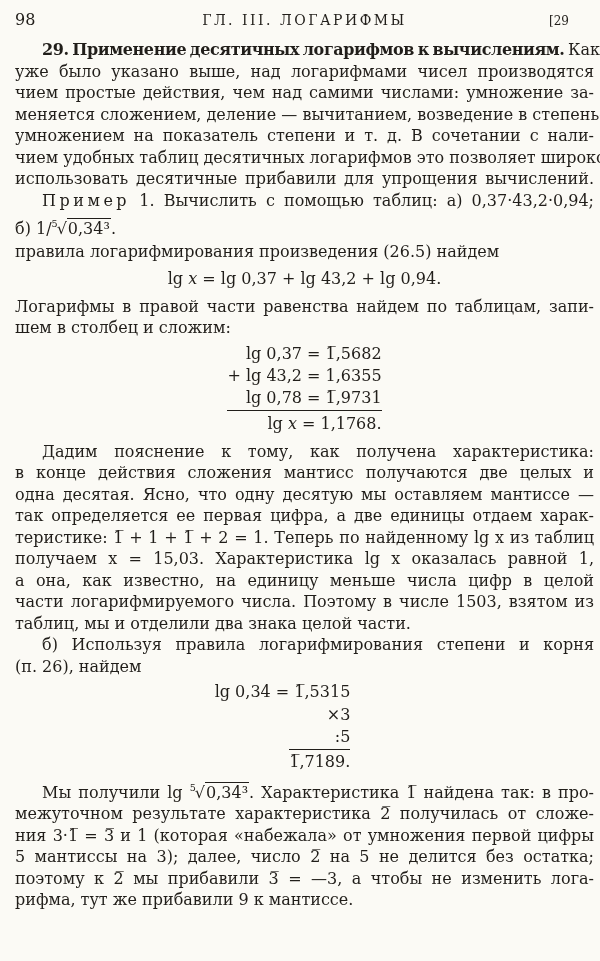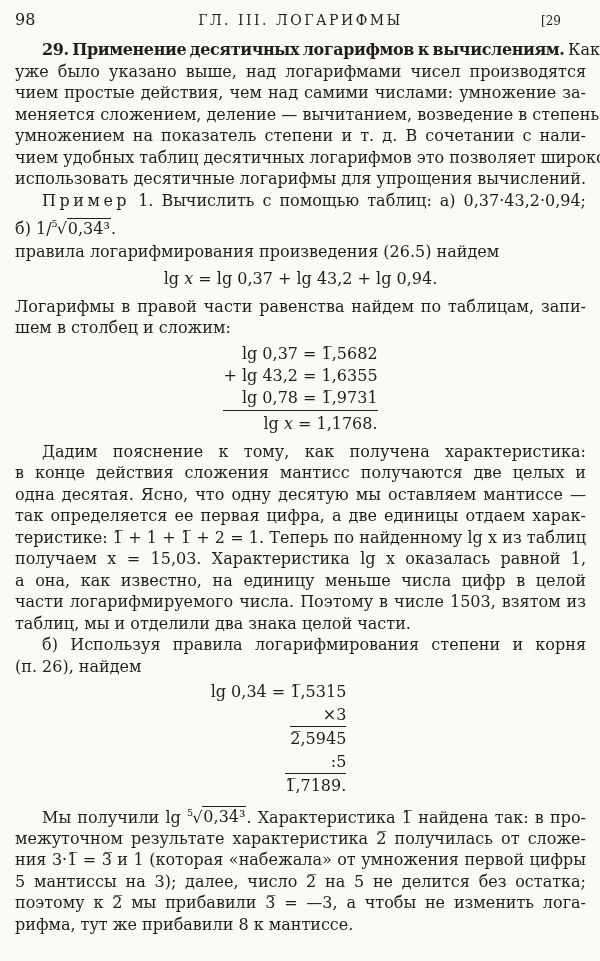--- a/index.html
+++ b/index.html
@@ -2,21 +2,21 @@
 <html><head>
 <meta charset="utf-8">
 <style>
   html,body{margin:0;padding:0;}
   body{
     width:600px;height:961px;overflow:hidden;
     background:#fbfaf5;color:#211e1a;
     font-family:"DejaVu Serif", serif;
     font-size:16px;
   }
-  .page{padding:10px 14px 0 15px;}
+  .page{padding:10px 6px 0 15px;}
   .hdr{display:flex;align-items:baseline;margin-bottom:10px;}
   .hdr .num{width:70px;font-size:16px;}
   .hdr .chap{flex:1;text-align:center;font-size:14px;letter-spacing:2.5px;}
   .hdr .sec{width:70px;text-align:center;font-size:12px;}
   .par{margin:0;}
   .line{
     line-height:21.5px;
     text-align:justify;
     -moz-text-align-last:justify;
     text-align-last:justify;
@@ -51,21 +51,21 @@
     <span class="sec">[29</span>
   </div>
 
   <div class="par">
     <div class="line ind tight"><span class="bold">29. Применение десятичных логарифмов к вычислениям.</span><span> Как</span></div>
     <div class="line">уже было указано выше, над логарифмами чисел производятся</div>
     <div class="line">чием простые действия, чем над самими числами: умножение за-</div>
     <div class="line">меняется сложением, деление — вычитанием, возведение в степень—</div>
     <div class="line">умножением на показатель степени и т. д. В сочетании с нали-</div>
     <div class="line">чием удобных таблиц десятичных логарифмов это позволяет широко</div>
-    <div class="line">использовать десятичные логарифмы для упрощения вычислений.</div>
+    <div class="line">использовать десятичные прибавили для упрощения вычислений.</div>
   </div>
 
   <div class="par">
     <div class="line ind"><span class="sp">Пример</span><span> 1. Вычислить с помощью таблиц: а) 0,37·43,2·0,94;</span></div>
     <div class="line last" style="line-height:25px;"><span>б) 1/</span><span class="idx">5</span><span>√</span><span class="rad">0,34³</span><span>.</span></div>
   </div>
 
   <div class="par">
     <div class="line last">правила логарифмирования произведения (26.5) найдем</div>
   </div>
@@ -97,27 +97,26 @@
   </div>
 
   <div class="par">
     <div class="line ind">б) Используя правила логарифмирования степени и корня</div>
     <div class="line last">(п. 26), найдем</div>
   </div>
 
   <div class="col2">
     <div class="row">lg 0,34 = 1̅,5315</div>
     <div class="row">×3</div>
-    <div class="row"><span class="num-rule">2̅,5945</span></div>
     <div class="row">:5</div>
     <div class="row"><span class="num-rule">1̅,7189.</span></div>
   </div>
 
   <div class="par mt4">
     <div class="line ind"><span>Мы получили lg </span><span class="idx">5</span><span>√</span><span class="rad">0,34³</span><span>. Характеристика 1̅ найдена так: в про-</span></div>
     <div class="line">межуточном результате характеристика 2̅ получилась от сложе-</div>
     <div class="line">ния 3·1̅ = 3̅ и 1 (которая «набежала» от умножения первой цифры</div>
     <div class="line">5 мантиссы на 3); далее, число 2̅ на 5 не делится без остатка;</div>
     <div class="line">поэтому к 2̅ мы прибавили 3̅ = —3, а чтобы не изменить лога-</div>
-    <div class="line last">рифма, тут же прибавили 8 к мантиссе.</div>
+    <div class="line last">рифма, тут же прибавили 9 к мантиссе.</div>
   </div>
 
 </div>
 
 </body></html>

